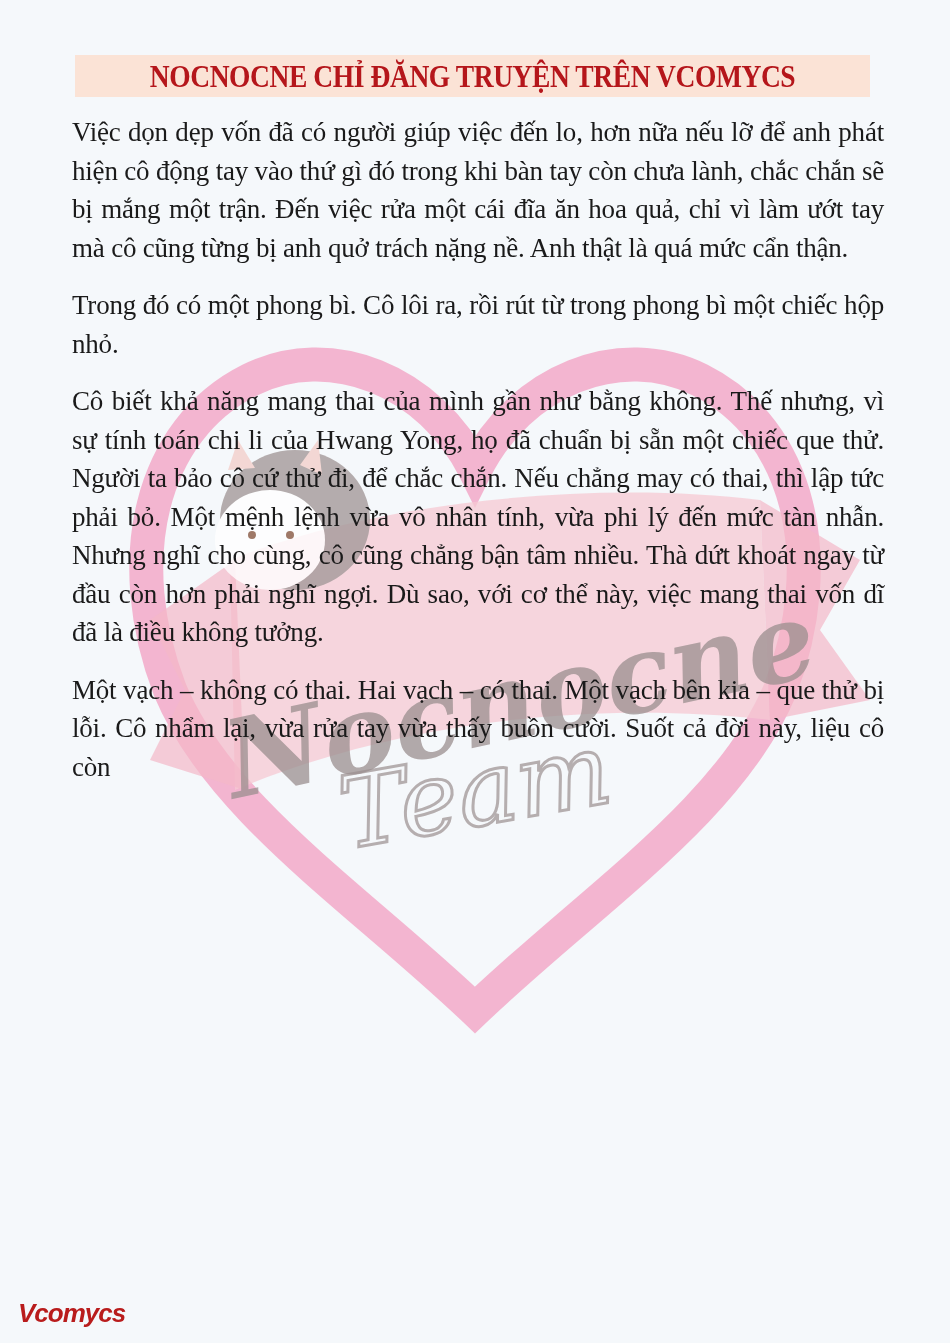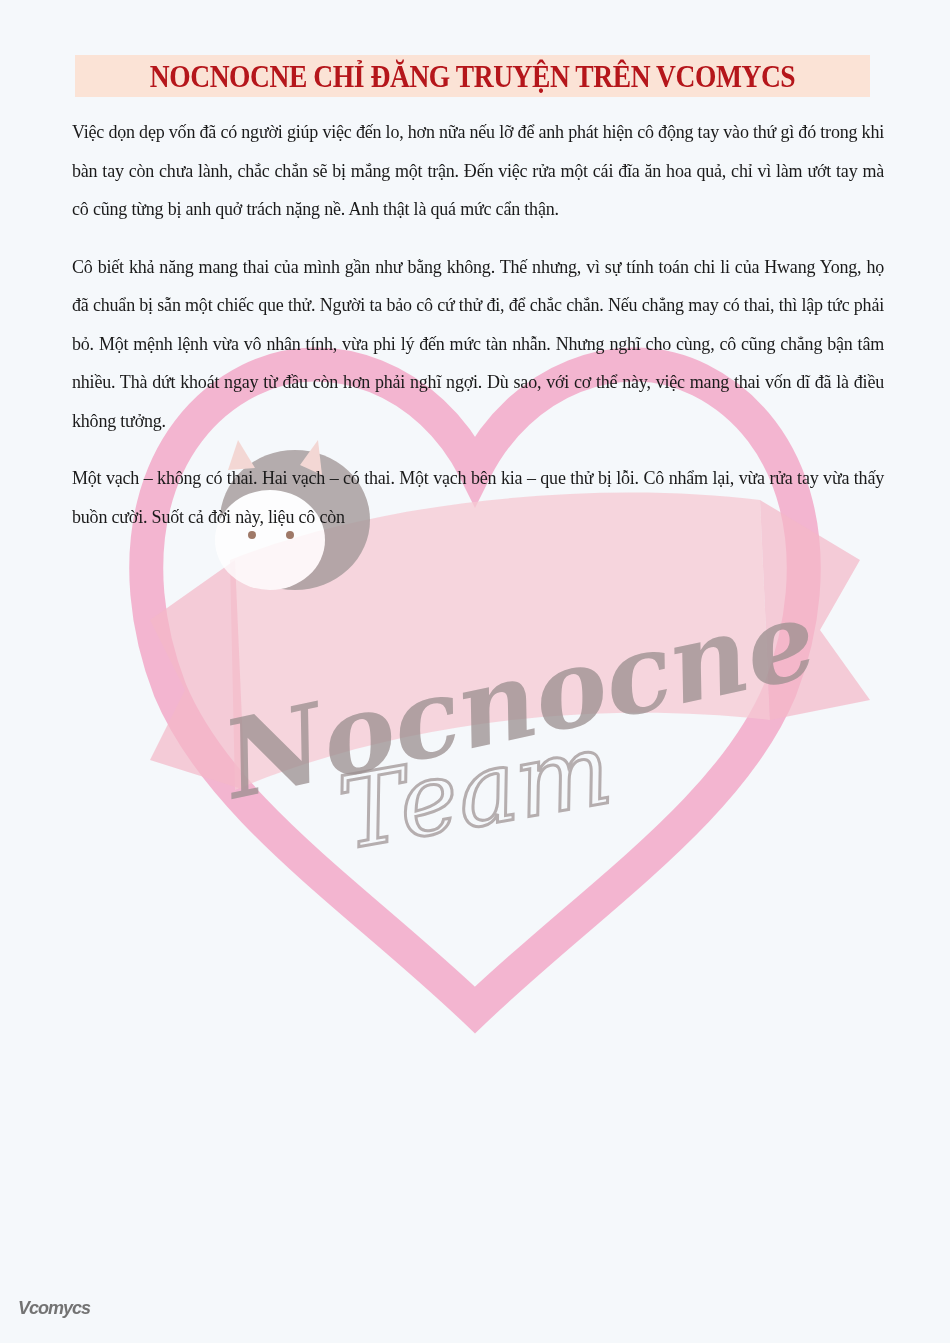--- a/index.html
+++ b/index.html
@@ -25,28 +25,28 @@
     font-family: "Liberation Serif", serif; font-weight: bold;
     font-size: 32px; color: #b5161b; letter-spacing: -0.5px;
     transform: scaleX(0.86); transform-origin: center;
     white-space: nowrap;
   }
   .body-text {
     position: absolute; left: 72px; top: 113px; width: 812px;
   }
   .para {
     margin: 0 0 19px 0;
-    font-size: 18px; line-height: 38.5px;
+    font-size: 27px; line-height: 38.5px;
     text-align: justify;
     letter-spacing: -0.2px;
   }
   .logo {
     position: absolute; left: 18px; top: 1298px;
     font-family: "Liberation Sans", sans-serif; font-style: italic; font-weight: bold;
-    font-size: 18px; color: #737373; letter-spacing: -1px;
+    font-size: 26px; color: #b91c1c; letter-spacing: -1px;
   }
 </style>
 </head>
 <body>
 
 <svg class="watermark" viewBox="0 0 950 1343" xmlns="http://www.w3.org/2000/svg">
 
   <path d="M475 470 C430 380, 330 340, 250 380 C150 430, 120 560, 170 690 C220 810, 360 900, 475 1010 C590 900, 730 810, 780 690 C830 560, 800 430, 700 380 C620 340, 520 380, 475 470 Z" fill="none" stroke="#f2a9c8" stroke-width="34" opacity="0.85"></path>
 
   <path d="M230 560 C380 500, 600 480, 760 500 L770 720 C600 700, 400 720, 235 790 Z" fill="#f6c9d3" opacity="0.75"></path>
@@ -65,18 +65,19 @@
   <text x="215" y="745" font-family="DejaVu Serif, serif" font-weight="bold" font-style="italic" font-size="108" fill="#9b8f8f" opacity="0.75" transform="rotate(-12 480 680)">Nocnocne</text>
   <text x="340" y="830" font-family="DejaVu Serif, serif" font-style="italic" font-size="100" fill="none" stroke="#9b8f8f" stroke-width="3" opacity="0.7" transform="rotate(-10 450 800)">Team</text>
 </svg>
 
 <div class="page">
   <div class="title-banner"></div>
   <div class="title">NOCNOCNE CHỈ ĐĂNG TRUYỆN TRÊN VCOMYCS</div>
 
   <div class="body-text">
     <p class="para">Việc dọn dẹp vốn đã có người giúp việc đến lo, hơn nữa nếu lỡ để anh phát hiện cô động tay vào thứ gì đó trong khi bàn tay còn chưa lành, chắc chắn sẽ bị mắng một trận. Đến việc rửa một cái đĩa ăn hoa quả, chỉ vì làm ướt tay mà cô cũng từng bị anh quở trách nặng nề. Anh thật là quá mức cẩn thận.</p>
+    <p class="para">Trong đó có một phong bì. Cô lôi ra, rồi rút từ trong phong bì một chiếc hộp nhỏ.</p>
     <p class="para">Cô biết khả năng mang thai của mình gần như bằng không. Thế nhưng, vì sự tính toán chi li của Hwang Yong, họ đã chuẩn bị sẵn một chiếc que thử. Người ta bảo cô cứ thử đi, để chắc chắn. Nếu chẳng may có thai, thì lập tức phải bỏ. Một mệnh lệnh vừa vô nhân tính, vừa phi lý đến mức tàn nhẫn. Nhưng nghĩ cho cùng, cô cũng chẳng bận tâm nhiều. Thà dứt khoát ngay từ đầu còn hơn phải nghĩ ngợi. Dù sao, với cơ thể này, việc mang thai vốn dĩ đã là điều không tưởng.</p>
     <p class="para">Một vạch – không có thai. Hai vạch – có thai. Một vạch bên kia – que thử bị lỗi. Cô nhẩm lại, vừa rửa tay vừa thấy buồn cười. Suốt cả đời này, liệu cô còn</p>
   </div>
 
   <div class="logo">Vcomycs</div>
 </div>
 
 </body></html>

